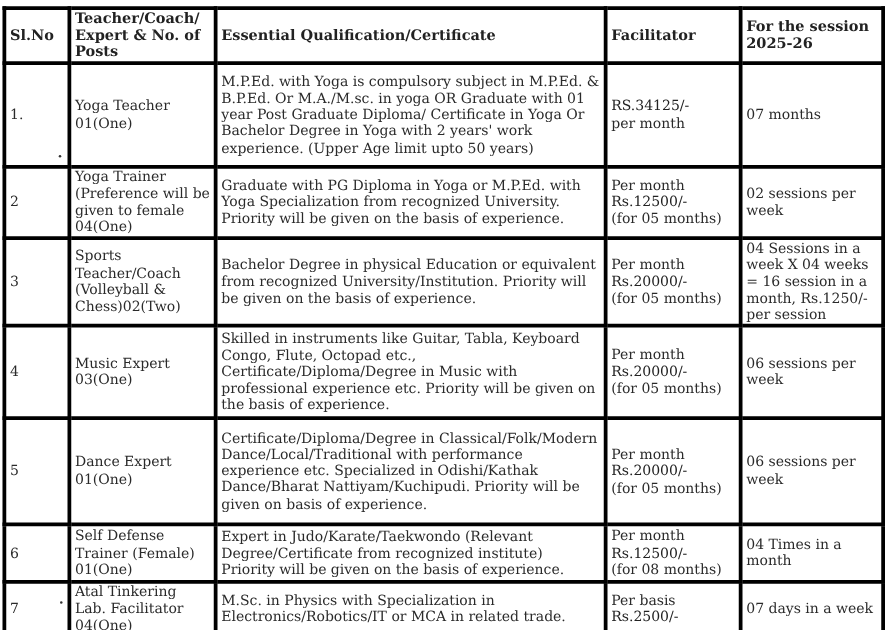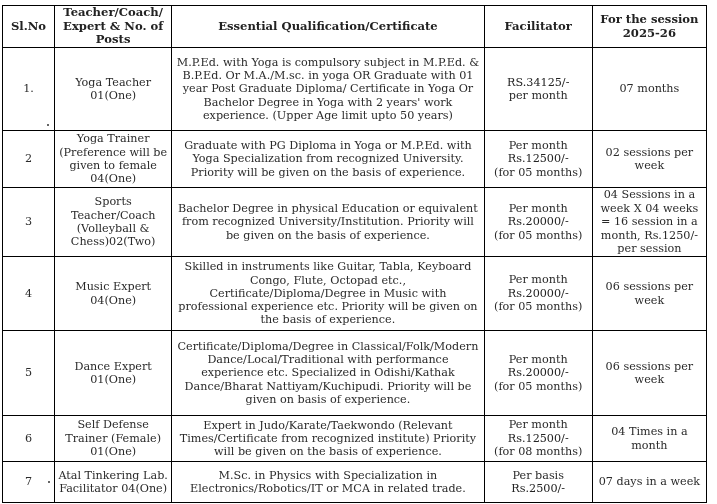--- a/index.html
+++ b/index.html
@@ -1,20 +1,20 @@
 <!DOCTYPE html>
 <html><head>
 <meta charset="utf-8">
 <style>
   html, body { margin: 0; padding: 0; background: #ffffff; }
   body { width: 717px; height: 504px; overflow: hidden; position: relative;
          font-family: "DejaVu Serif", "Liberation Serif", serif; color: #2a2a2a; }
   table { position: absolute; left: 2px; top: 5px; border-collapse: collapse;
           table-layout: fixed; width: 705px; }
-  td, th { border: 1px solid #000000; text-align: center; vertical-align: middle;
+  td, th { border: 3px solid #000000; text-align: left; vertical-align: middle;
            font-size: 11.2px; line-height: 13.4px; padding: 0 3px; font-weight: normal; }
   th { font-weight: bold; font-size: 11.6px; line-height: 13.6px; color: #222; }
   col.c1 { width: 52px; } col.c2 { width: 117px; } col.c3 { width: 312px; }
   col.c4 { width: 108px; } col.c5 { width: 114px; }
   tr.h { height: 42px; }
   tr.r1 { height: 83px; } tr.r2 { height: 57px; } tr.r3 { height: 69px; }
   tr.r4 { height: 74px; } tr.r5 { height: 85px; } tr.r6 { height: 46px; } tr.r7 { height: 41px; }
   .amt { font-weight: normal; color: #222; }
   .qual { line-height: 13.2px; }
   .dot { position: absolute; width: 2px; height: 2px; background: #333; border-radius: 1px; }
@@ -68,21 +68,21 @@
       <td class="qual">Bachelor Degree in physical Education or equivalent from recognized University/Institution. Priority will be given on the basis of experience.</td>
       <td>
         <div>Per month</div>
         <div class="amt">Rs.20000/-</div>
         <div>(for 05 months)</div>
       </td>
       <td>04 Sessions in a week X 04 weeks = 16 session in a month, Rs.1250/- per session</td>
     </tr>
     <tr class="r4">
       <td>4</td>
-      <td>Music Expert 04(One)</td>
+      <td>Music Expert 03(One)</td>
       <td class="qual">Skilled in instruments like Guitar, Tabla, Keyboard Congo, Flute, Octopad etc., Certificate/Diploma/Degree in Music with professional experience etc. Priority will be given on the basis of experience.</td>
       <td>
         <div>Per month</div>
         <div class="amt">Rs.20000/-</div>
         <div>(for 05 months)</div>
       </td>
       <td>06 sessions per week</td>
     </tr>
     <tr class="r5">
       <td>5</td>
@@ -91,21 +91,21 @@
       <td>
         <div>Per month</div>
         <div class="amt">Rs.20000/-</div>
         <div>(for 05 months)</div>
       </td>
       <td>06 sessions per week</td>
     </tr>
     <tr class="r6">
       <td>6</td>
       <td>Self Defense Trainer (Female) 01(One)</td>
-      <td class="qual">Expert in Judo/Karate/Taekwondo (Relevant Times/Certificate from recognized institute) Priority will be given on the basis of experience.</td>
+      <td class="qual">Expert in Judo/Karate/Taekwondo (Relevant Degree/Certificate from recognized institute) Priority will be given on the basis of experience.</td>
       <td>
         <div>Per month</div>
         <div class="amt">Rs.12500/-</div>
         <div>(for 08 months)</div>
       </td>
       <td>04 Times in a month</td>
     </tr>
     <tr class="r7">
       <td>7</td>
       <td>Atal Tinkering Lab. Facilitator 04(One)</td>

